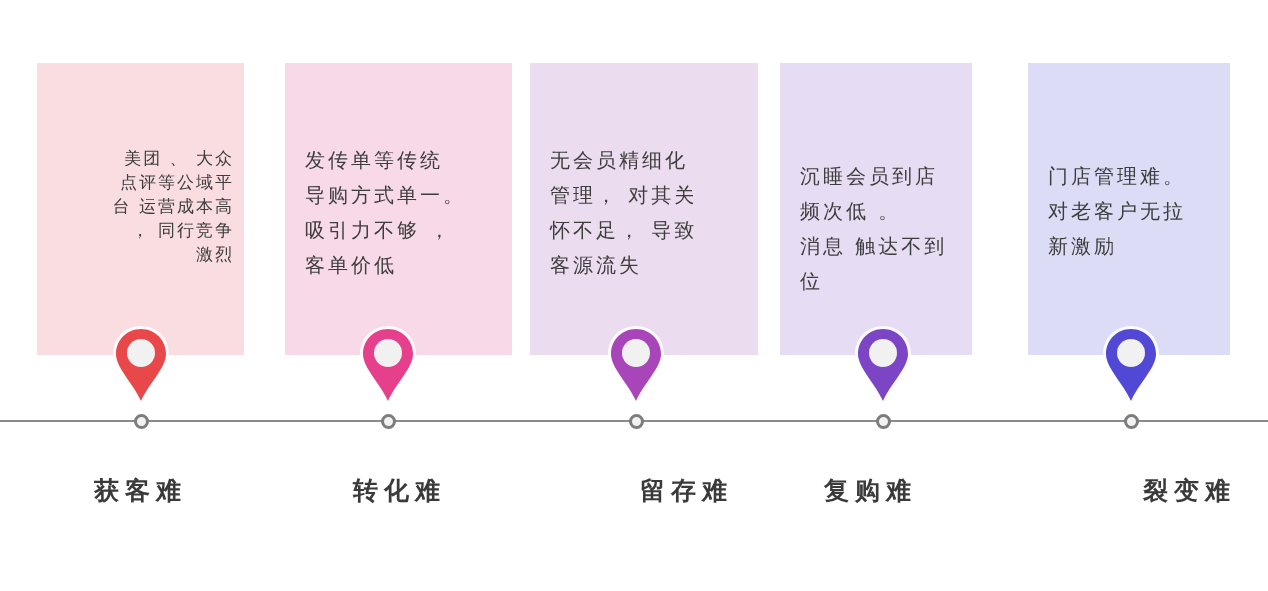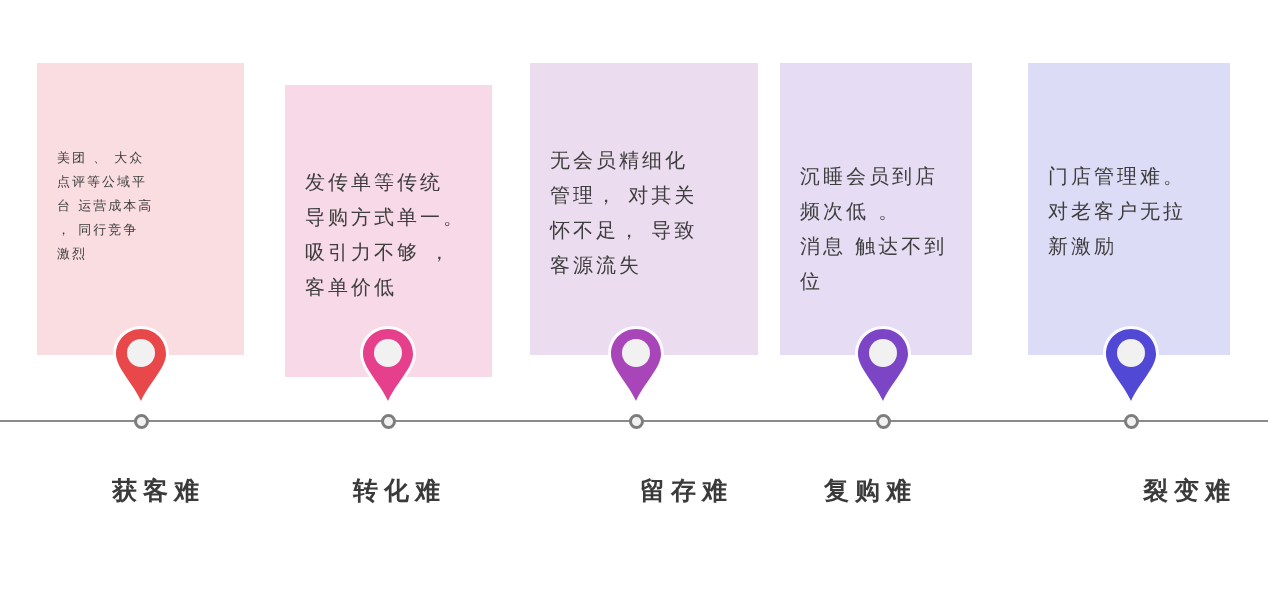--- a/index.html
+++ b/index.html
@@ -24,27 +24,27 @@
   }
   .label {
     position: absolute; top: 474px; font-size: 25px; font-weight: bold; color: #3a3a3a;
     letter-spacing: 6px; white-space: nowrap;
   }
 </style>
 </head>
 <body>
 
 <div class="card" style="left:37px;width:207px;background:#f9dde1;">
-  <div class="card-text" style="top:83px;font-size:13px;line-height:24px;letter-spacing:2px;">美团 、 大众
+  <div class="card-text" style="top:83px;font-size:17px;line-height:24px;letter-spacing:2px;text-align:right;">美团 、 大众
 点评等公域平
 台 运营成本高
 ， 同行竞争
 激烈</div>
 </div>
-<div class="card" style="left:285px;width:207px;background:#f8d9e8;margin-top:22px;">
+<div class="card" style="left:285px;width:227px;background:#f8d9e8;">
   <div class="card-text" style="top:80px;line-height:35px;">发传单等传统
 导购方式单一。
 吸引力不够 ，
 客单价低</div>
 </div>
 <div class="card" style="left:530px;width:228px;background:#ecdcef;">
   <div class="card-text" style="top:80px;line-height:35px;">无会员精细化
 管理，  对其关
 怀不足，  导致
 客源流失</div>
@@ -88,17 +88,17 @@
   <path d="M31 6 C17 6 6 17 6 31 C6 45 23 60 31 78 C39 60 56 45 56 31 C56 17 45 6 31 6 Z" fill="#5148d6"></path>
   <circle cx="31" cy="30" r="14" fill="#f1f1f1"></circle>
 </svg>
 
 <div class="node" style="left:134px;"></div>
 <div class="node" style="left:381px;"></div>
 <div class="node" style="left:629px;"></div>
 <div class="node" style="left:876px;"></div>
 <div class="node" style="left:1124px;"></div>
 
-<div class="label" style="left:94px;margin-left:18px;">获客难</div>
+<div class="label" style="left:94px;">获客难</div>
 <div class="label" style="left:353px;">转化难</div>
 <div class="label" style="left:640px;">留存难</div>
 <div class="label" style="left:824px;text-align:center;">复购难</div>
 <div class="label" style="left:1143px;">裂变难</div>
 
 </body></html>

